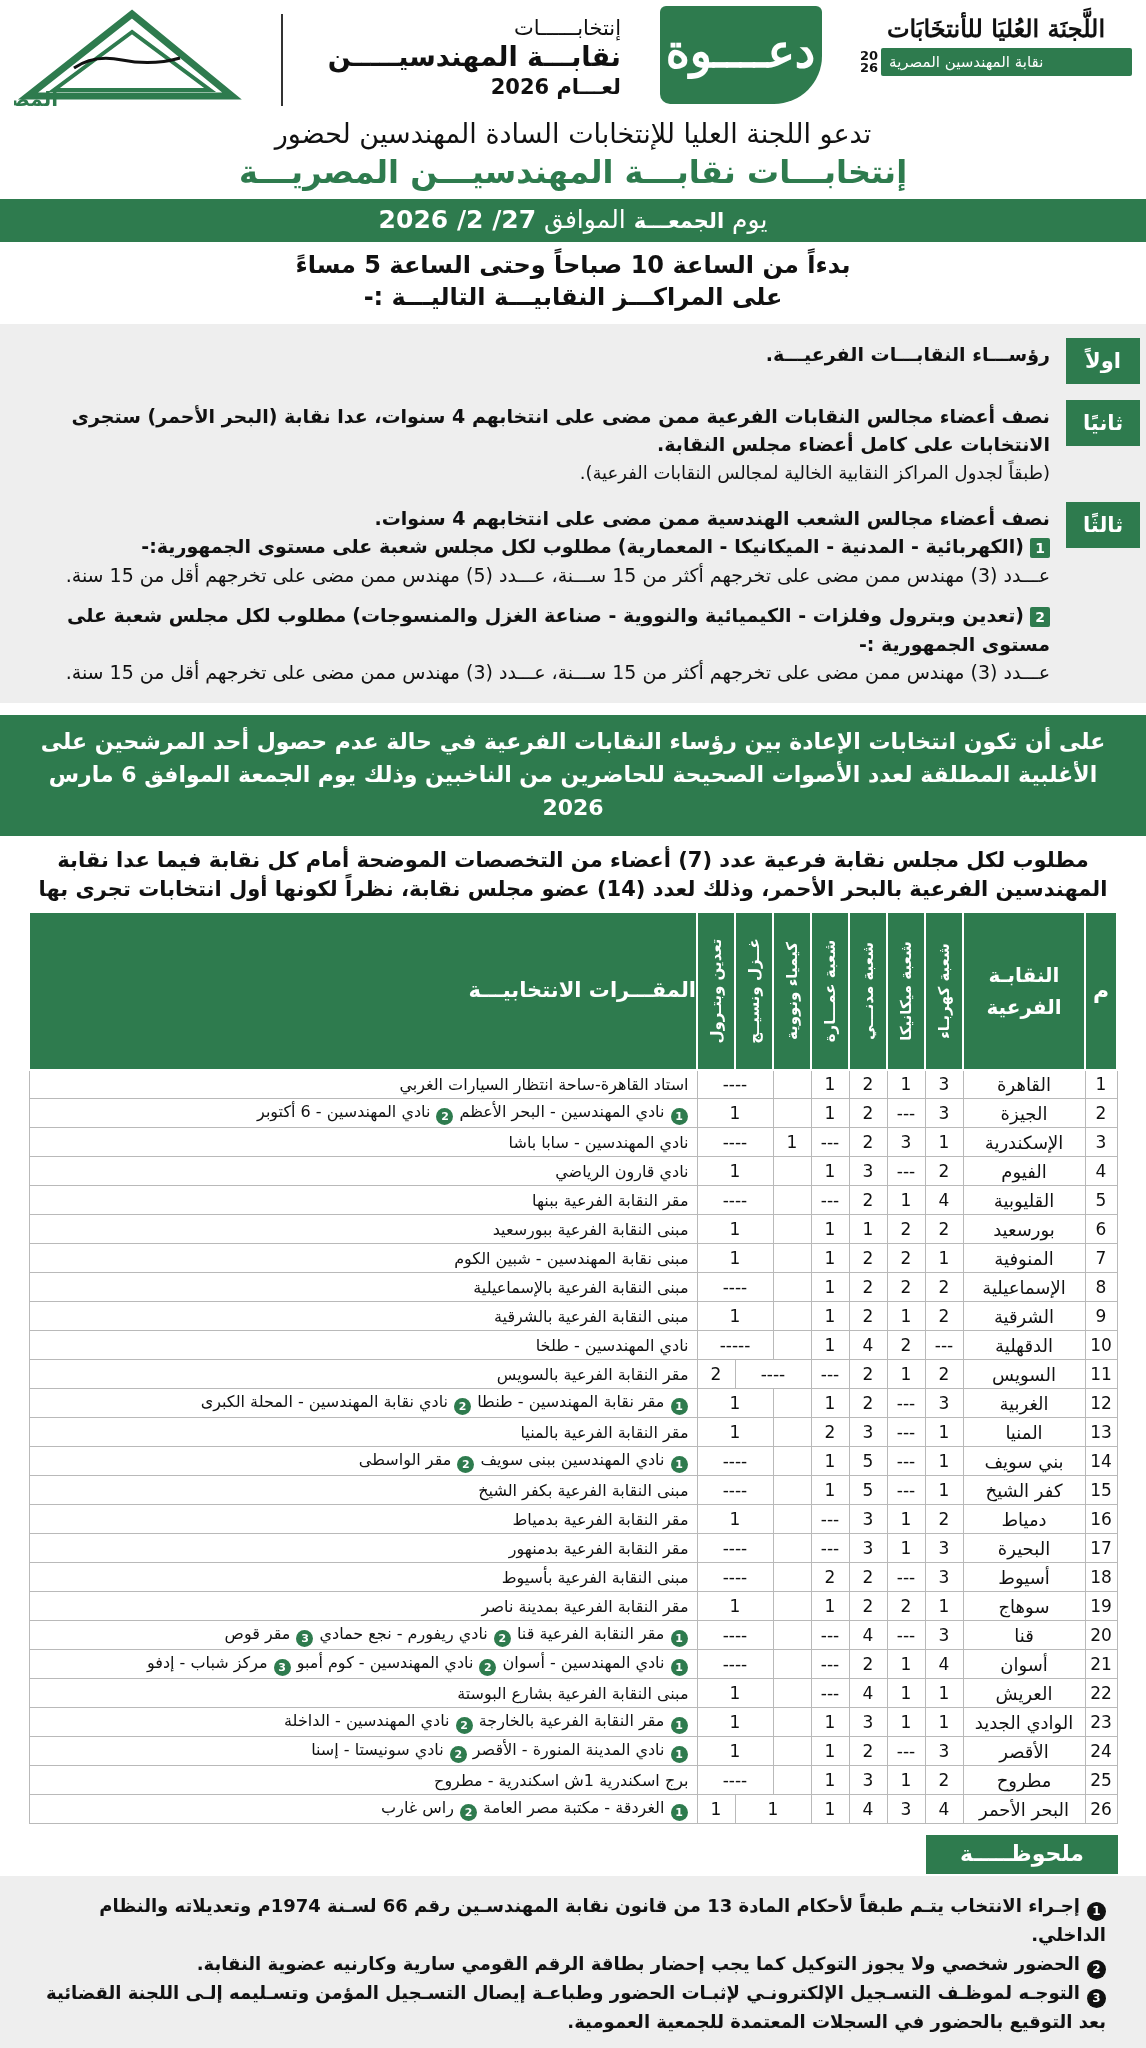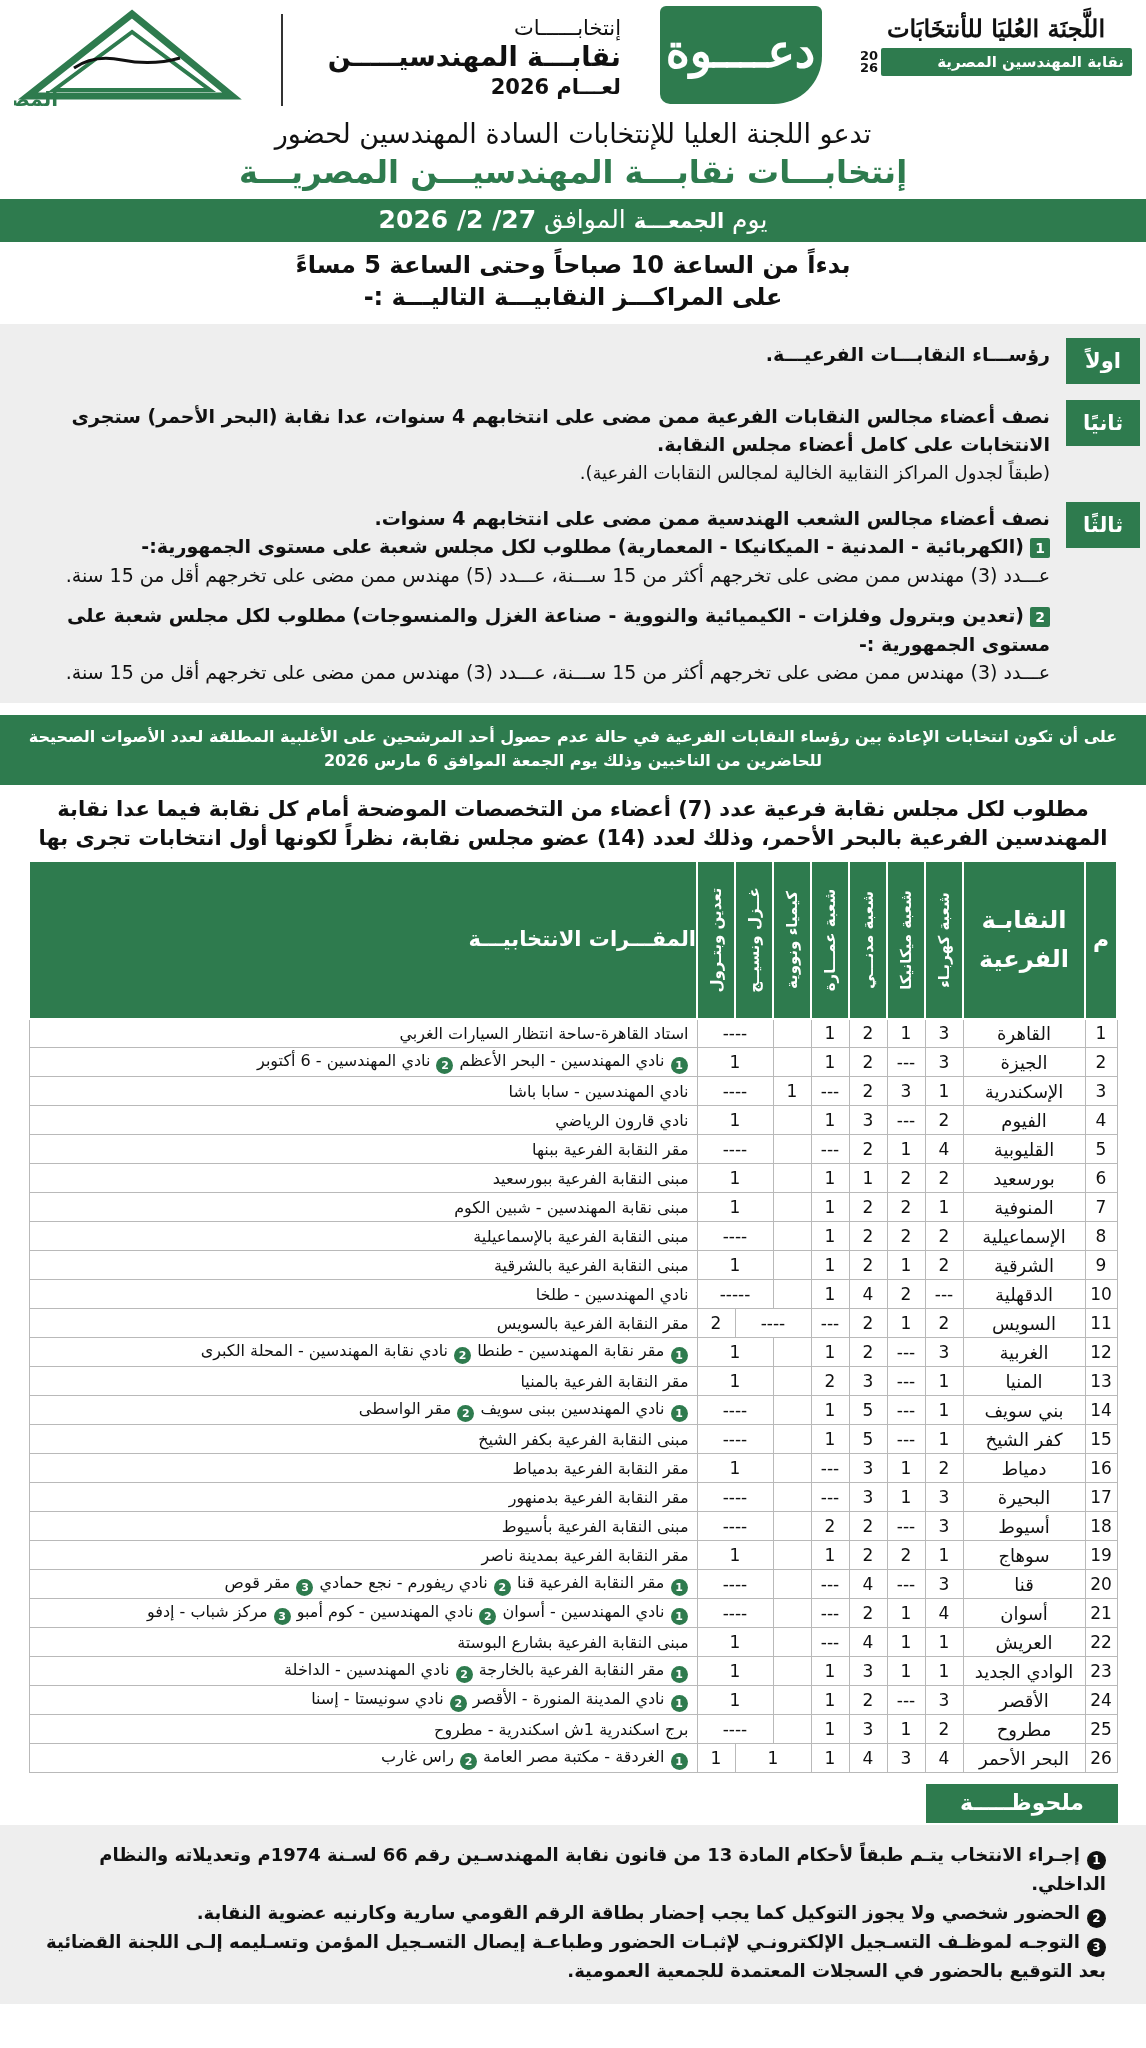--- a/index.html
+++ b/index.html
@@ -10,21 +10,21 @@
     direction: rtl;
     color: #111;
   }
   .page { width: 1146px; overflow: hidden; }
 
   
   .topbar { display: flex; align-items: flex-start; justify-content: space-between; padding: 6px 14px 0 14px; height: 118px; }
   .hec { width: 272px; text-align: center; padding-top: 8px; }
   .hec-title { font-size: 24px; font-weight: bold; font-family: "DejaVu Serif", serif; letter-spacing: -1px; white-space: nowrap; }
   .hec-row { display: flex; align-items: center; margin-top: 5px; gap: 3px; }
-  .hec-bar { background: var(--green); color: #fff; font-weight: bold; font-size: 15px; padding: 5px 8px; flex: 1; text-align: right; border-radius: 2px; white-space: nowrap; }
+  .hec-bar { background: var(--green); color: #fff; font-weight: normal; font-size: 15px; padding: 5px 8px; flex: 1; text-align: left; border-radius: 2px; white-space: nowrap; }
   .hec-year { font-weight: bold; font-size: 13px; line-height: 0.9; color: #111; text-align: center; }
 
   .dawa { width: 162px; height: 98px; background: var(--green); border-radius: 6px 6px 48px 10px; display: flex; align-items: center; justify-content: center; }
   .dawa span { color: #fff; font-size: 46px; font-weight: bold; font-family: "DejaVu Serif", serif; padding-bottom: 8px; }
 
   .brand { text-align: right; padding-top: 10px; width: 300px; }
   .brand .l1 { font-size: 21px; letter-spacing: 1px; }
   .brand .l2 { font-size: 27px; font-weight: bold; margin-top: 1px; white-space: nowrap; margin-left: 41px; }
   .brand .l3 { font-size: 21px; font-weight: bold; margin-top: 3px; }
 
@@ -43,28 +43,28 @@
 
   
   .panel { background: #eeeeee; margin-top: 10px; padding: 14px 6px 16px 18px; display: flex; flex-direction: column; gap: 16px; }
   .item { display: flex; gap: 16px; align-items: flex-start; }
   .badge { background: var(--green); color: #fff; font-weight: bold; font-size: 21px; min-width: 74px; text-align: center; padding: 11px 6px; flex: 0 0 auto; }
   .itext { flex: 1; font-size: 19px; line-height: 1.5; padding-top: 2px; }
   .b { font-weight: bold; }
   .light { font-weight: normal; font-size: 18px; }
   .sq { display: inline-block; background: var(--green); color: #fff; width: 20px; height: 20px; line-height: 20px; text-align: center; font-size: 14px; font-weight: bold; border-radius: 2px; }
 
-  .notice { background: var(--green); color: #fff; font-weight: bold; font-size: 16px; text-align: center; padding: 10px 26px 12px; line-height: 1.5; margin-top: 12px; }
+  .notice { background: var(--green); color: #fff; font-weight: bold; font-size: 22px; text-align: center; padding: 10px 26px 12px; line-height: 1.5; margin-top: 12px; }
   .require { text-align: center; font-weight: bold; font-size: 21px; line-height: 1.4; margin: 10px 18px 6px; }
 
   
   table.grid { width: 1090px; margin: 6px auto 0; border-collapse: collapse; table-layout: fixed; }
   .grid th { background: var(--green); color: #fff; border: 2px solid #fff; vertical-align: middle; }
   .grid th.hnum { font-size: 22px; font-weight: bold; }
-  .grid th.hbranch { font-size: 24px; font-weight: bold; line-height: 1.6; }
+  .grid th.hbranch { font-size: 20px; font-weight: bold; line-height: 1.6; }
   .grid th.hspec { height: 158px; position: relative; }
   .grid th.hspec span { position: absolute; left: 50%; top: 50%; transform: translate(-50%,-50%) rotate(-90deg); white-space: nowrap; font-size: 15px; font-weight: bold; }
   .grid th.hvenue { font-size: 21px; font-weight: bold; line-height: 1.6; text-align: right; }
   .grid td { border: 1px solid #b9b9b9; height: 29px; text-align: center; font-size: 17px; padding: 0 2px; background: #fff; }
   .grid td.name { font-size: 18px; white-space: nowrap; overflow: hidden; }
   .grid td.venue { text-align: right; font-size: 16px; padding: 0 8px; white-space: nowrap; overflow: hidden; }
   .vcirc { display: inline-flex; width: 17px; height: 17px; border-radius: 50%; background: var(--green); color: #fff; font-size: 11px; align-items: center; justify-content: center; font-weight: bold; vertical-align: -3px; margin: 0 1px; }
 
   
   .notes { position: relative; margin-top: 52px; }

